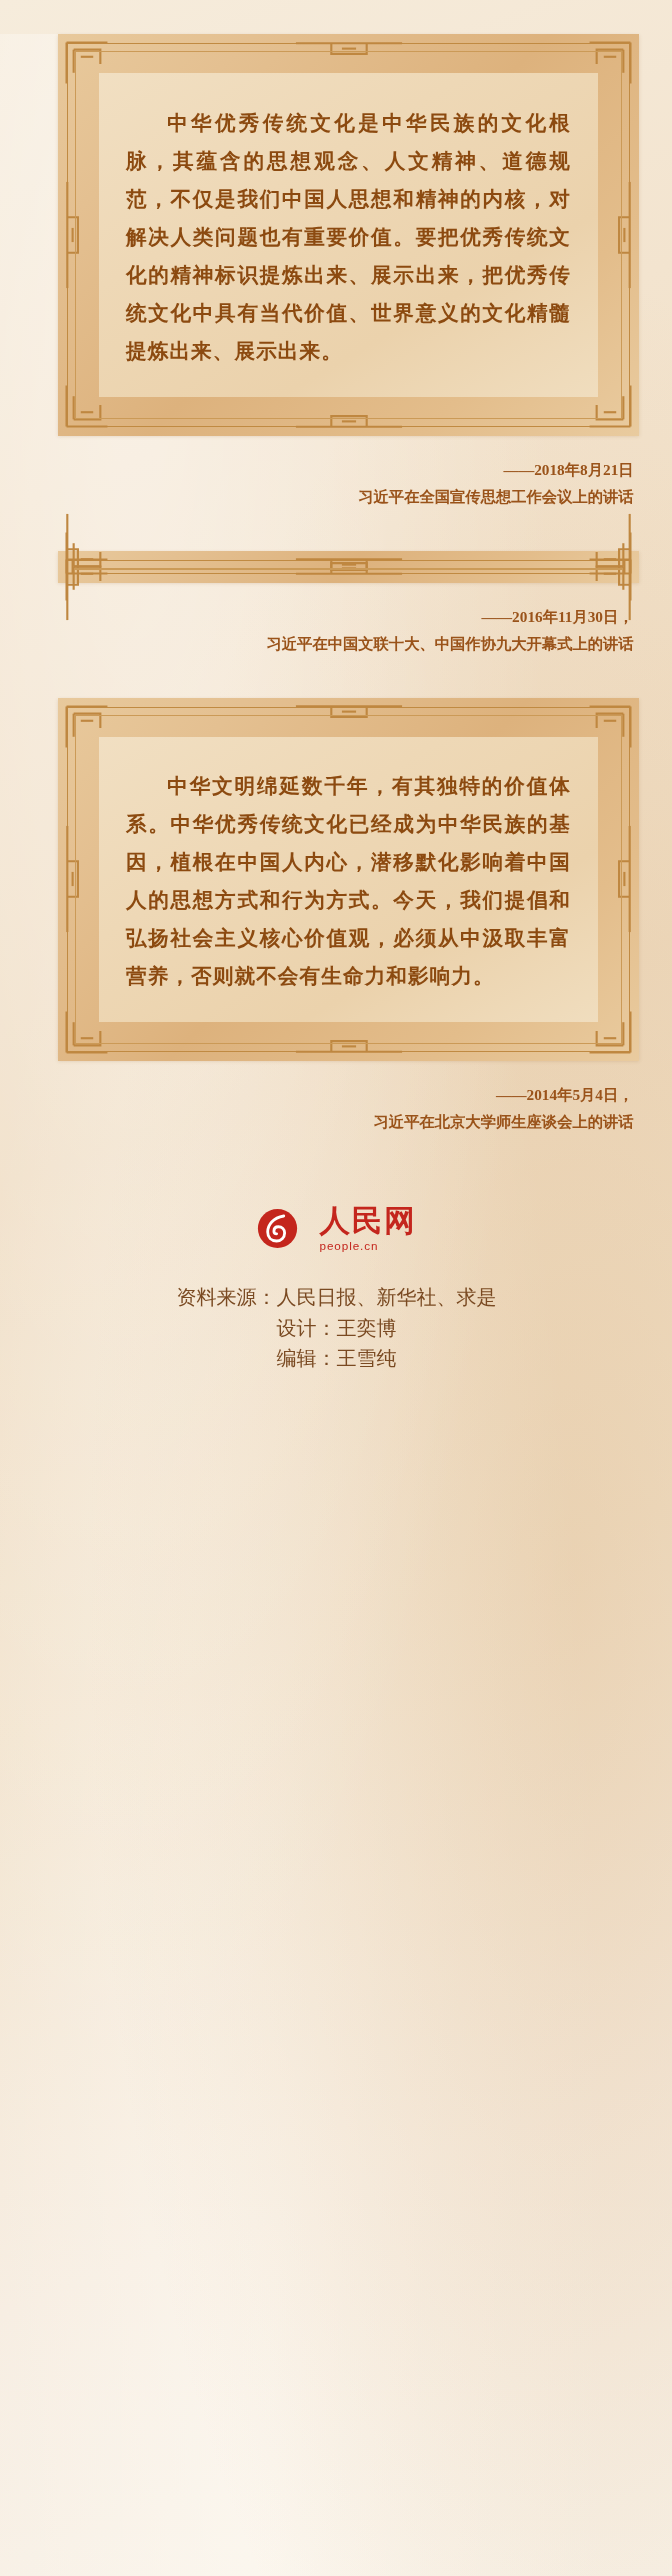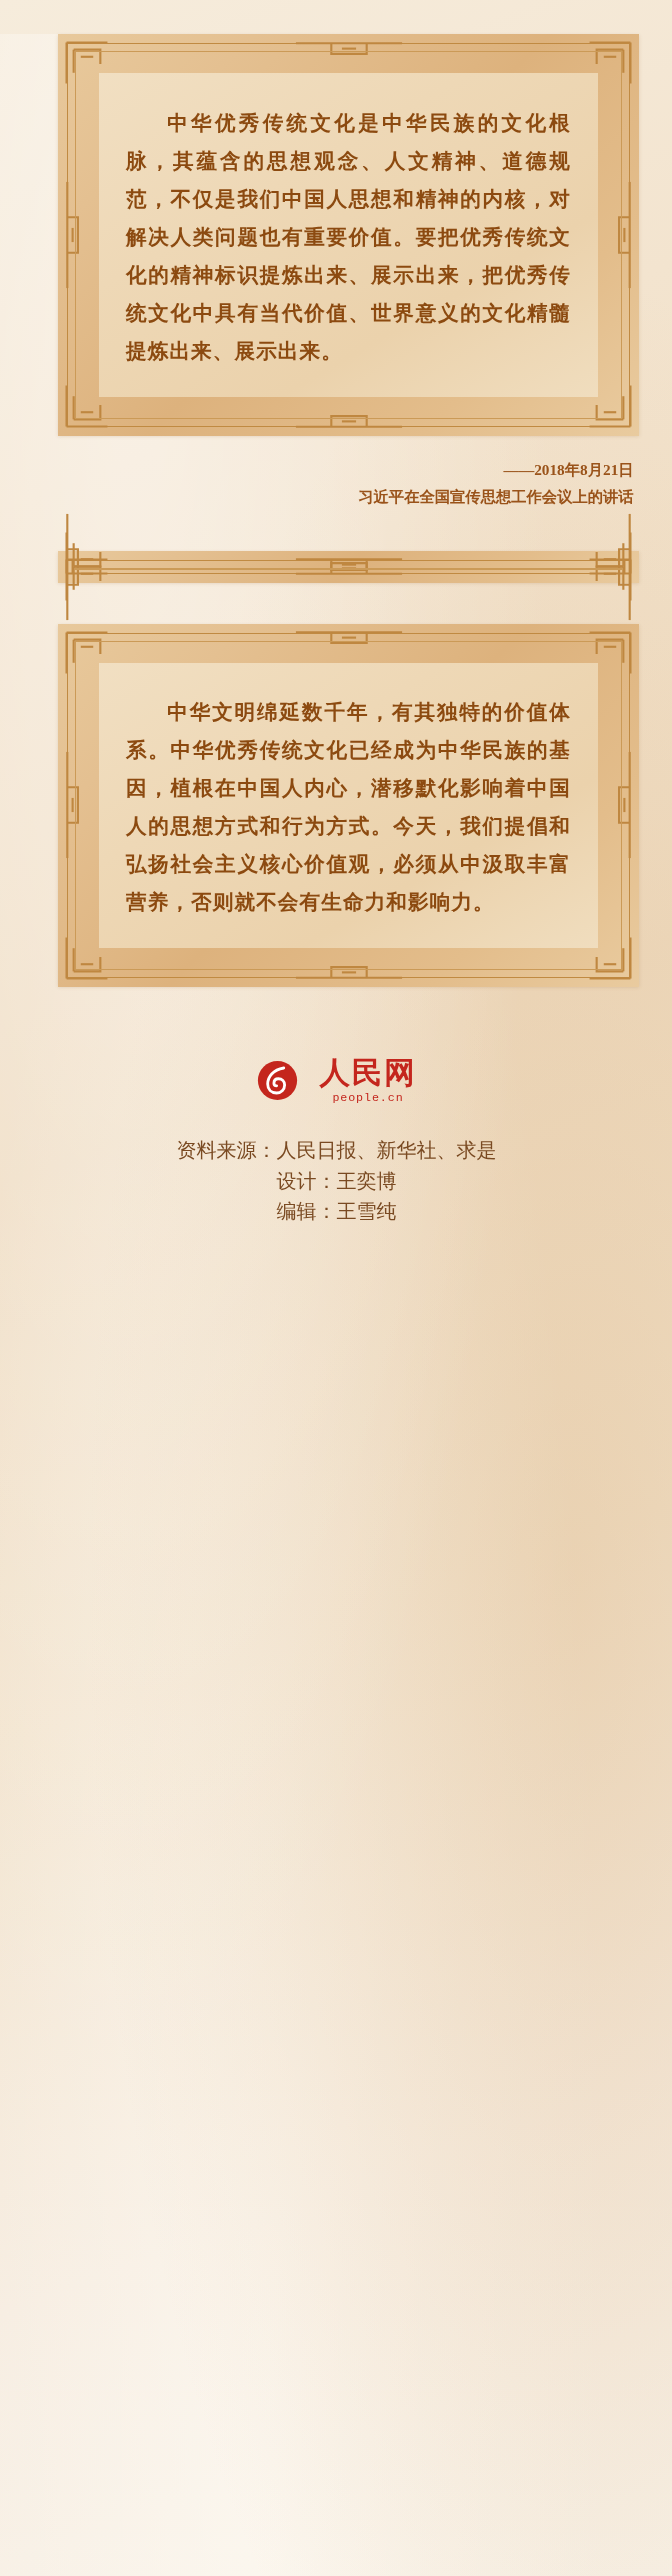--- a/index.html
+++ b/index.html
@@ -127,22 +127,22 @@
     font-weight: 700;
     color: #c4261d;
     letter-spacing: 1.8px;
     line-height: 32px;
     font-family: "Liberation Serif", "DejaVu Serif", serif;
   }
   .logo-en {
     font-size: 11.7px;
     color: #c4261d;
     letter-spacing: 0.9px;
-    font-family: Liberation Mono, monospace;
-    text-align: center;
+    font-family: Liberation Sans, sans-serif;
+    text-align: left;
     margin-top: 1.8px;
   }
   .credits {
     margin-top: 30.5px;
     color: #7a4a22;
     font-size: 20px;
     line-height: 30.5px;
     text-align: center;
     font-family: "Liberation Serif", "DejaVu Serif", serif;
   }
@@ -312,20 +312,24 @@
       <span class="edge e-right">
         <svg width="23" height="108" viewBox="0 0 26 120">
             <g fill="none" stroke="#bf8740" stroke-width="2.4">
           <path d="M6 0 V120"></path>
               <path d="M6 40 H18 V80 H6"></path>
               <path d="M12 52 V68"></path>
         </g>
           </svg>
       </span>
     </div>
+    <div class="attrib">
+      <div>——2016年11月30日，</div>
+      <div>习近平在中国文联十大、中国作协九大开幕式上的讲话</div>
+    </div>
   </div>
 
   <div class="block">
     <div class="card">
       <span class="corner c-tl">
         <svg width="48" height="48" viewBox="0 0 54 54">
             <g fill="none" stroke="#bf8740" stroke-width="2.4">
           <path d="M4 4 H50 M4 4 V50"></path>
               <path d="M12 12 H42 V28"></path>
               <path d="M20 20 H34"></path>
@@ -395,20 +399,24 @@
             <g fill="none" stroke="#bf8740" stroke-width="2.4">
           <path d="M6 0 V120"></path>
               <path d="M6 40 H18 V80 H6"></path>
               <path d="M12 52 V68"></path>
         </g>
           </svg>
       </span>
       <div class="card-inner">
         <p class="quote">中华文明绵延数千年，有其独特的价值体系。中华优秀传统文化已经成为中华民族的基因，植根在中国人内心，潜移默化影响着中国人的思想方式和行为方式。今天，我们提倡和弘扬社会主义核心价值观，必须从中汲取丰富营养，否则就不会有生命力和影响力。</p>
       </div>
+    </div>
+    <div class="attrib">
+      <div>——2014年5月4日，</div>
+      <div>习近平在北京大学师生座谈会上的讲话</div>
     </div>
   </div>
 
   <div class="footer">
     <div class="logo-row">
       <span class="logo-mark">
         <svg width="41" height="41" viewBox="0 0 46 46">
           <circle cx="23" cy="23" r="22" fill="#c4261d"></circle>
           <path d="M30 9 C18 11 12 19 12 27 C12 33 16 37 22 37 C27 37 31 33 31 28 C31 24 28 21 24 21 C21 21 19 23 19 26 C19 28 20 29 22 29" fill="none" stroke="#ffffff" stroke-width="3.2" stroke-linecap="round"></path>
         </svg>

